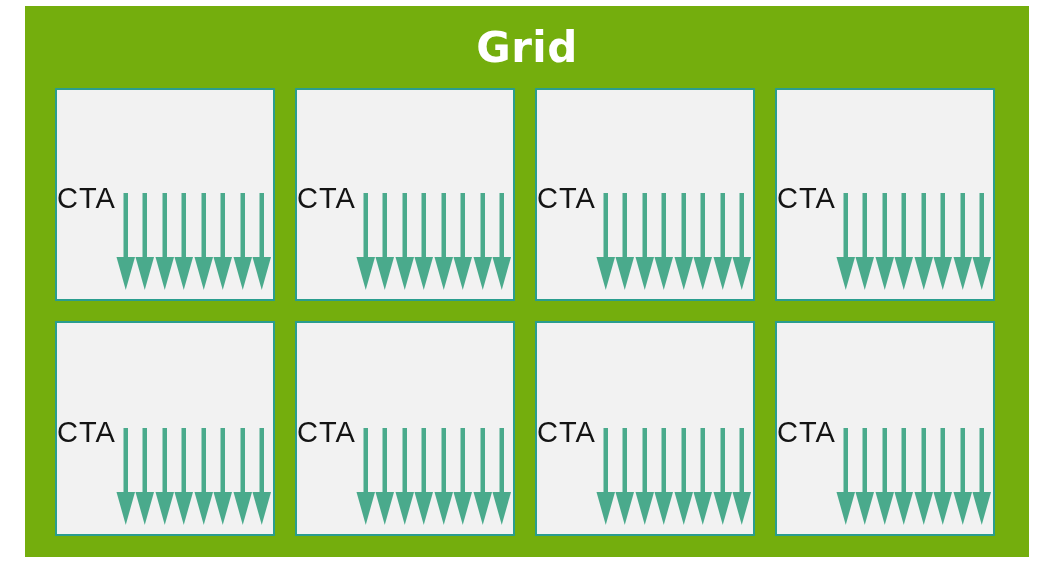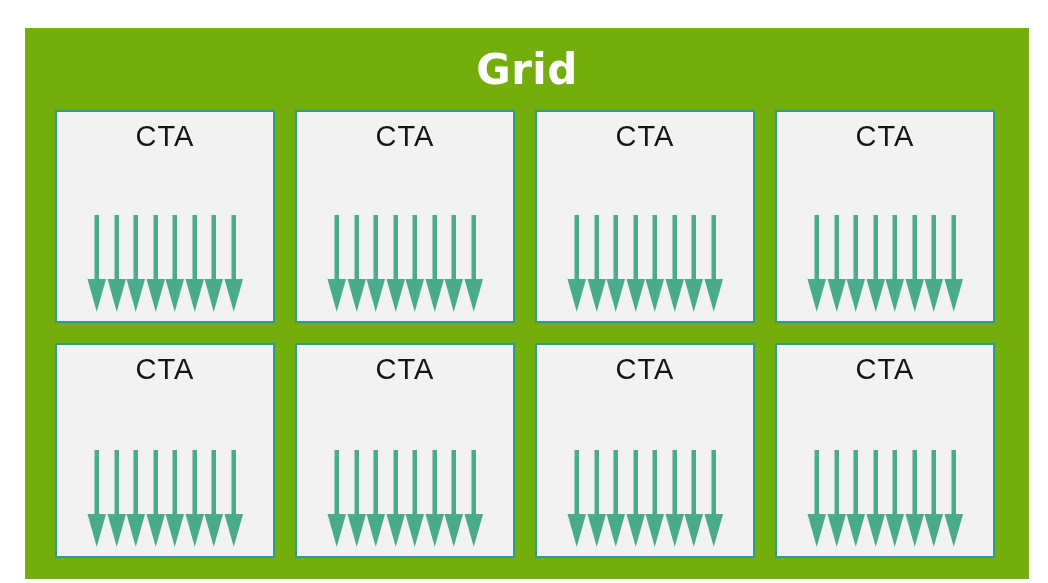--- a/index.html
+++ b/index.html
@@ -19,21 +19,21 @@
     overflow: hidden;
     position: relative;
   }
   .canvas {
     position: absolute; left: 0; top: 0;
     width: 1048px; height: 583px;
     background: var(--page-bg);
   }
   .grid-frame {
     position: absolute;
-    left: 25px; top: 28px;
+    left: 25px; top: 6px;
     width: 1004px; height: 551px;
     background: var(--frame-green);
   }
   .grid-title {
     position: absolute;
     left: 0; top: 0; width: 100%; height: 82px;
     display: flex; align-items: center; justify-content: center;
     color: var(--title-text);
     font-size: 42px;
     font-weight: bold;
@@ -47,21 +47,21 @@
     display: grid;
     grid-template-columns: repeat(4, 220px);
     grid-template-rows: 213px 215px;
     column-gap: 20px;
     row-gap: 20px;
   }
   .cta-box {
     background: var(--box-fill);
     border: 2px solid var(--box-border);
     display: flex;
-    flex-direction: column;
+    flex-direction: row;
     align-items: center;
   }
   .cta-label {
     margin-top: 8px;
     font-size: 29px;
     color: var(--cta-text);
     font-family: "Liberation Sans", "DejaVu Sans", sans-serif;
     letter-spacing: 1px;
   }
   .thread-arrows {

